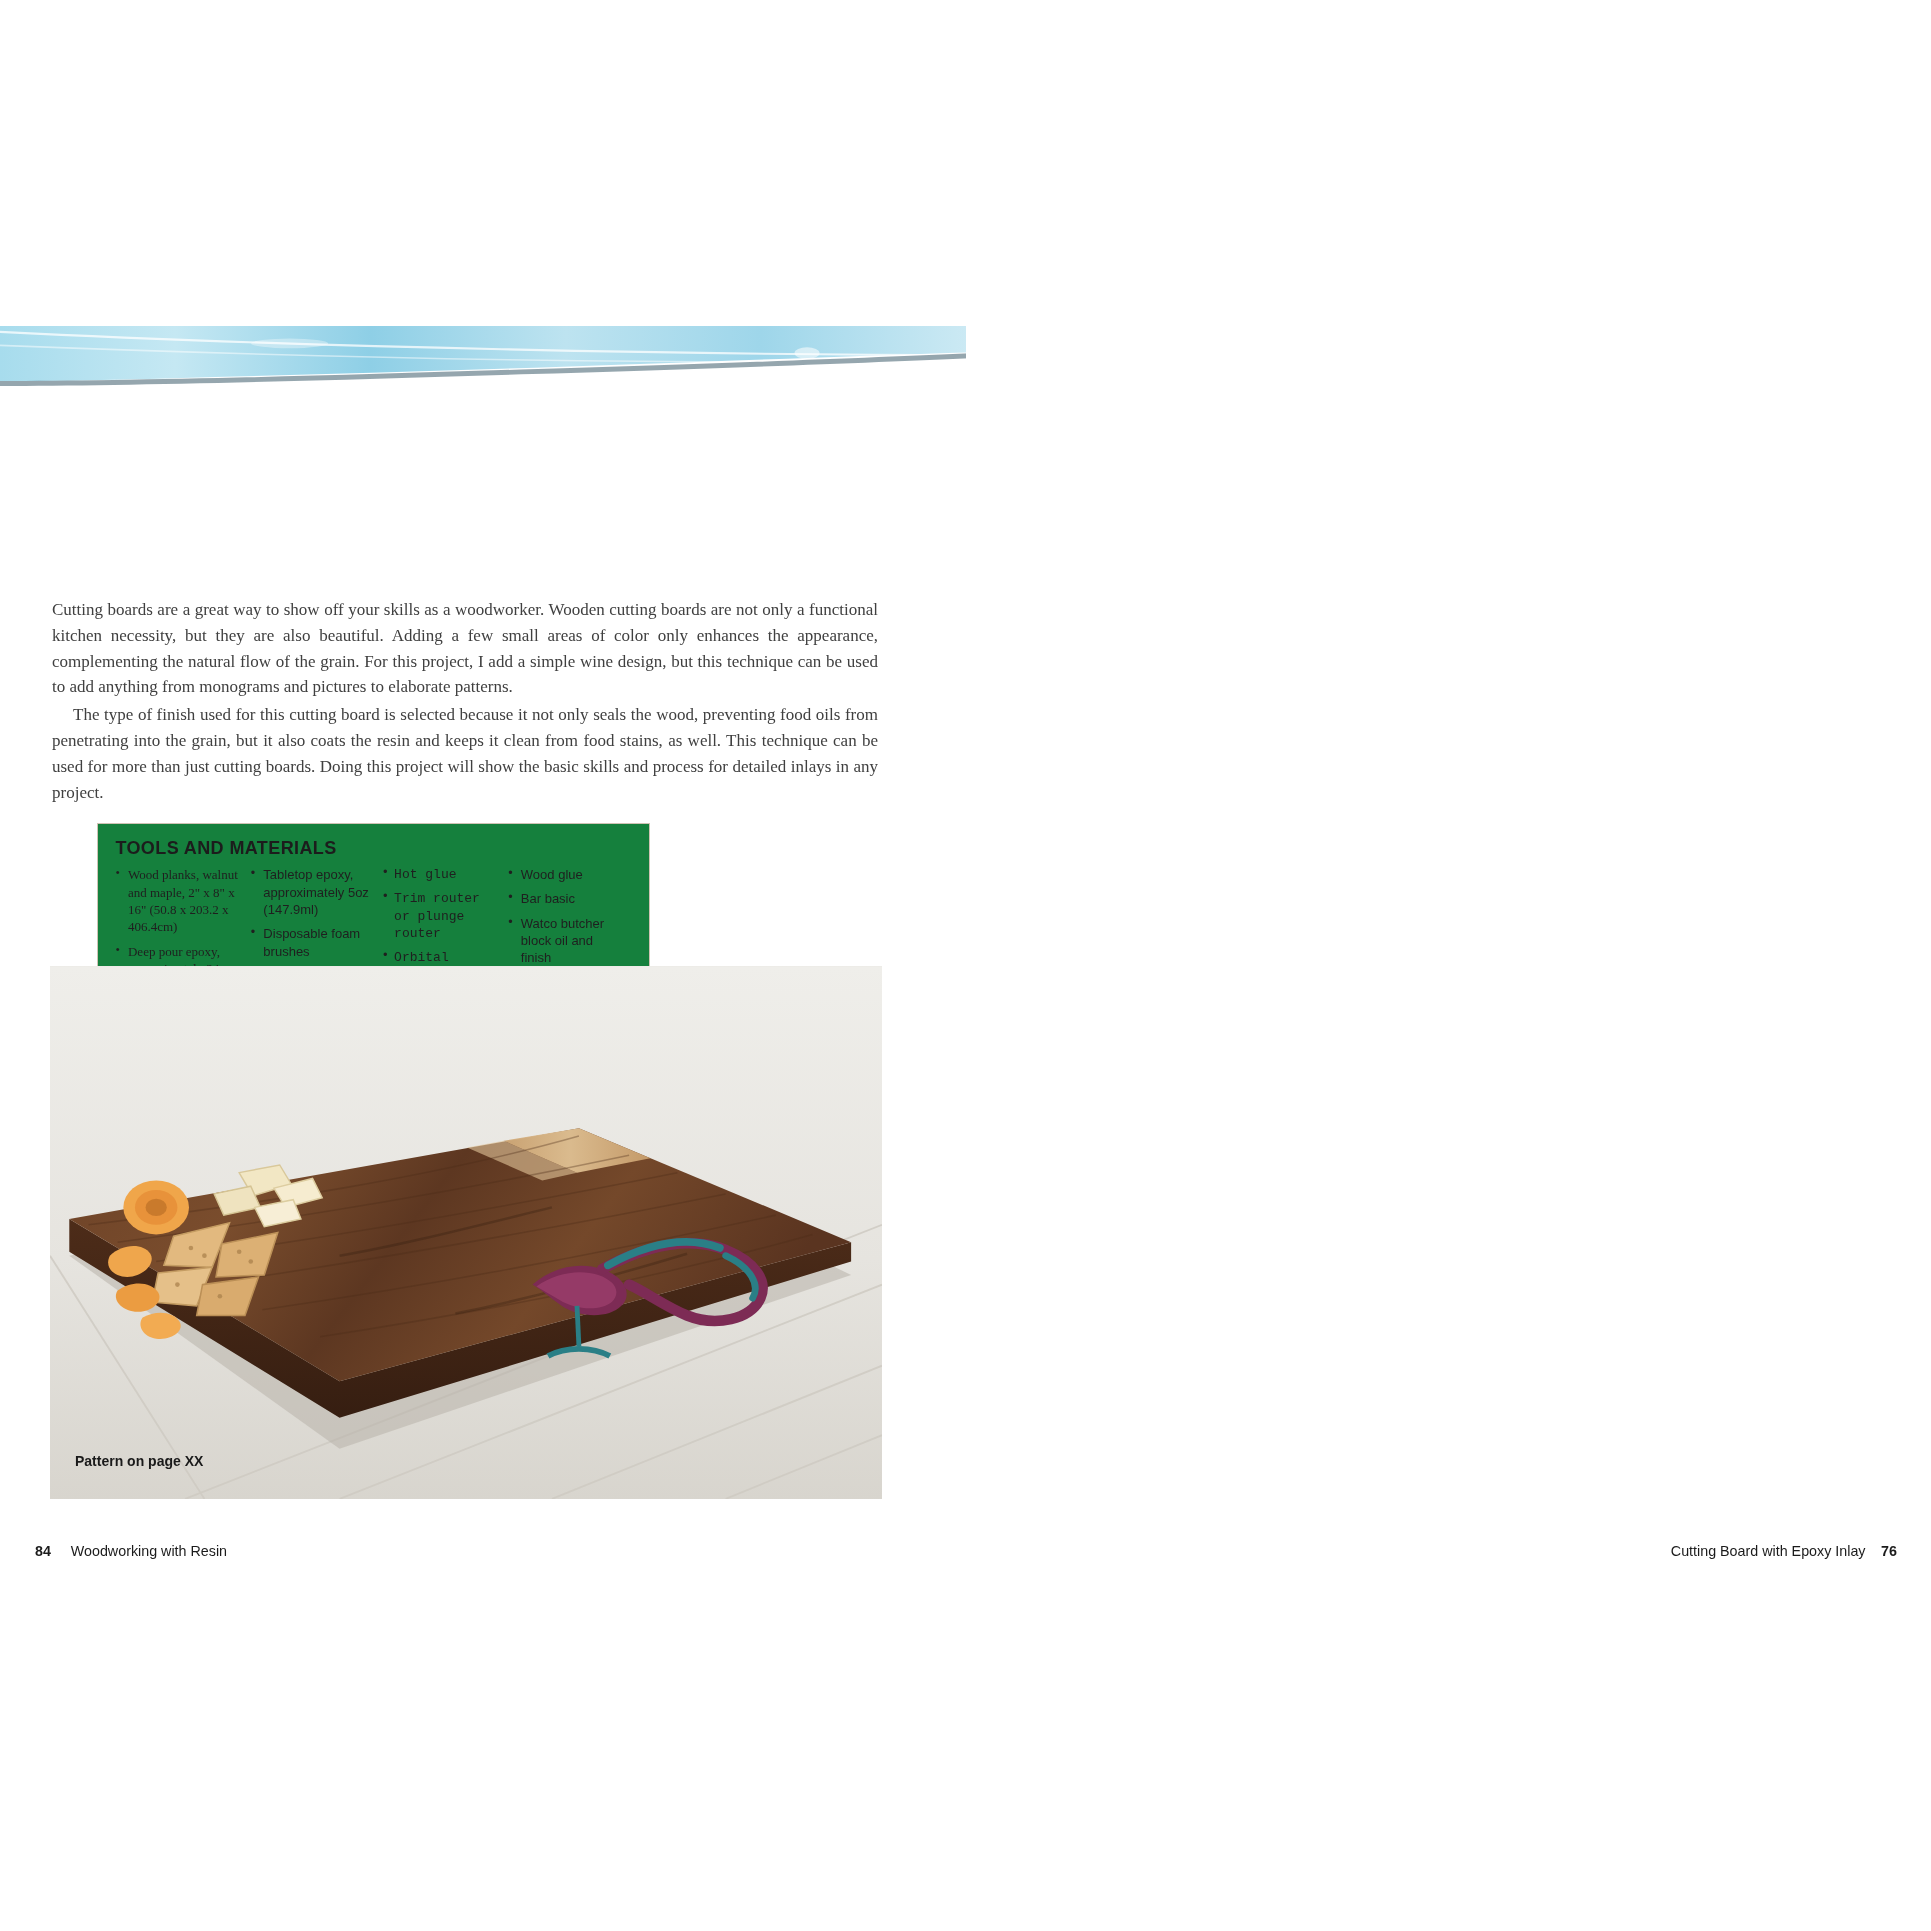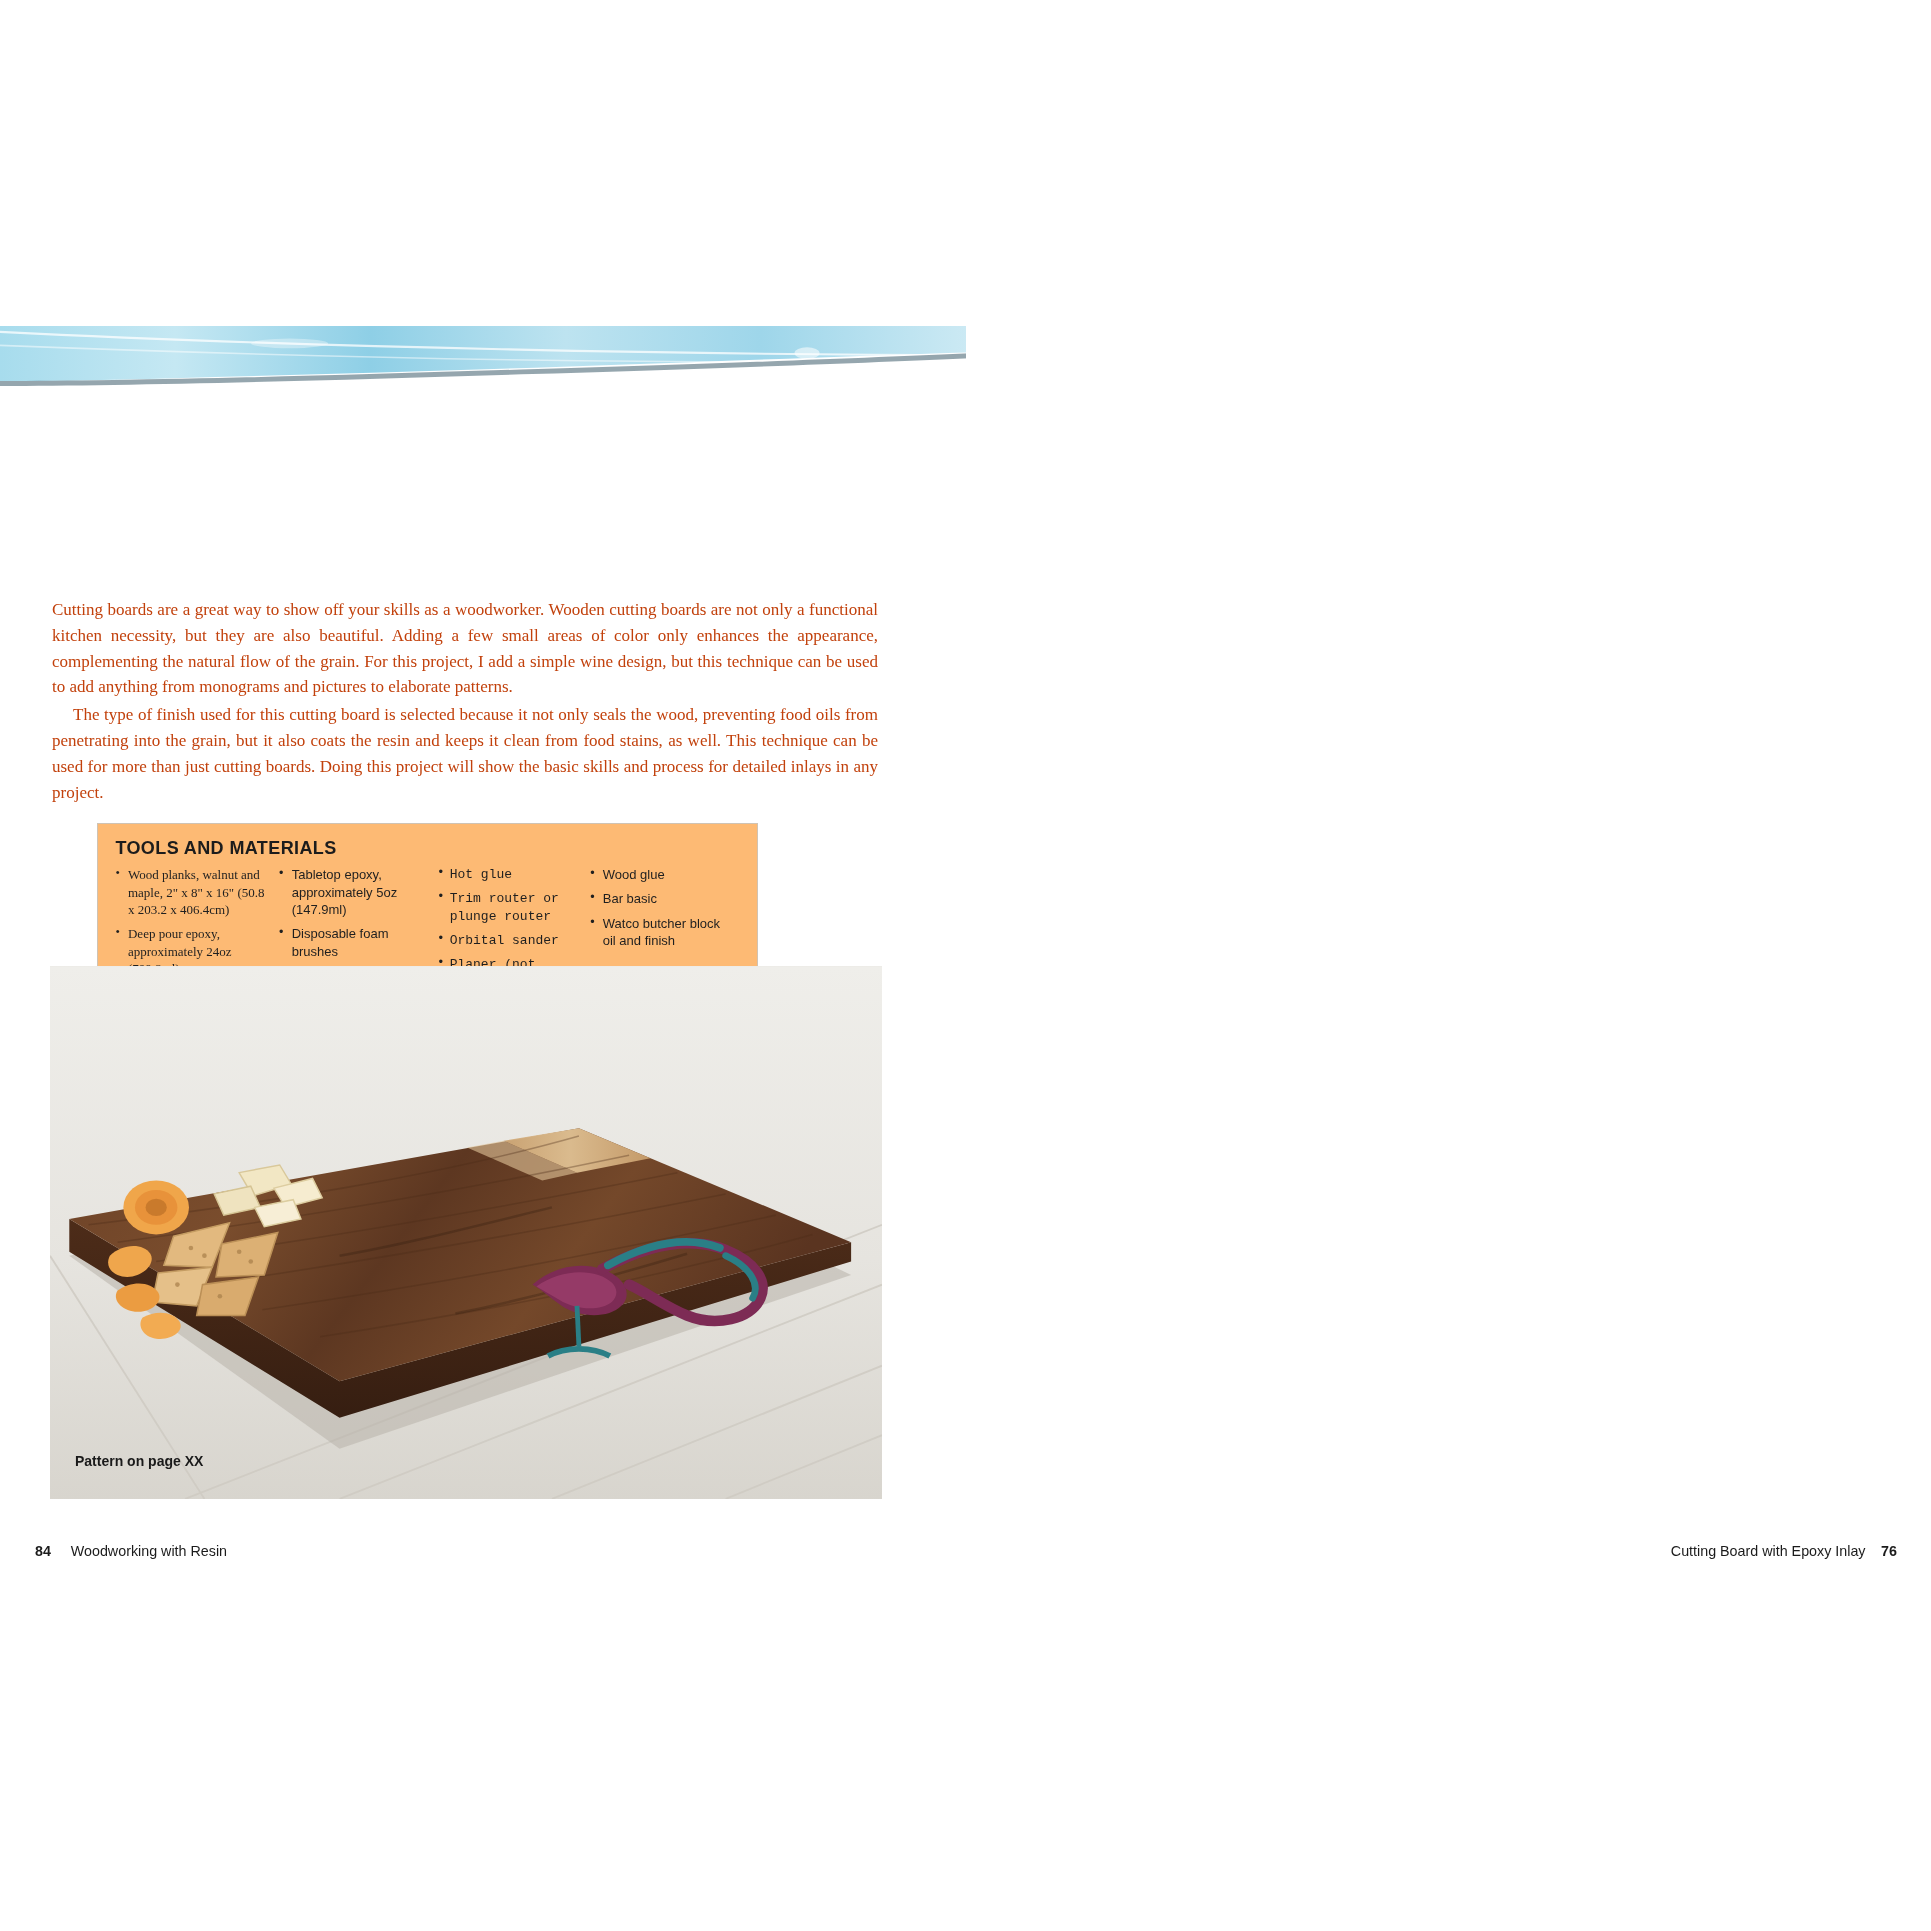--- a/index.html
+++ b/index.html
@@ -59,33 +59,33 @@
     font-weight: 400;
   }
   .intro {
     position: absolute;
     left: 52px;
     top: 597px;
     width: 826px;
     font-size: 17px;
     line-height: 1.52;
     text-align: justify;
-    color: #c2410c;
+    color: #404040;
   }
   .intro p { margin: 0; }
   .intro p + p { text-indent: 21px; margin-top: 1.9px; }
 
   
   .tools-box {
     position: absolute;
     left: 97px;
     top: 823px;
-    width: 661px;
+    width: 553px;
     height: 208px;
-    background: #fdba74;
+    background: #15803d;
     border: 1px solid #cfc3b4;
     box-sizing: border-box;
     padding: 13.5px 15.4px 9.7px 17.4px;
   }
   .tools-title {
     font-family: "Liberation Sans", sans-serif;
     font-size: 18px;
     font-weight: bold;
     letter-spacing: 0.4px;
     color: #1c1c1c;

